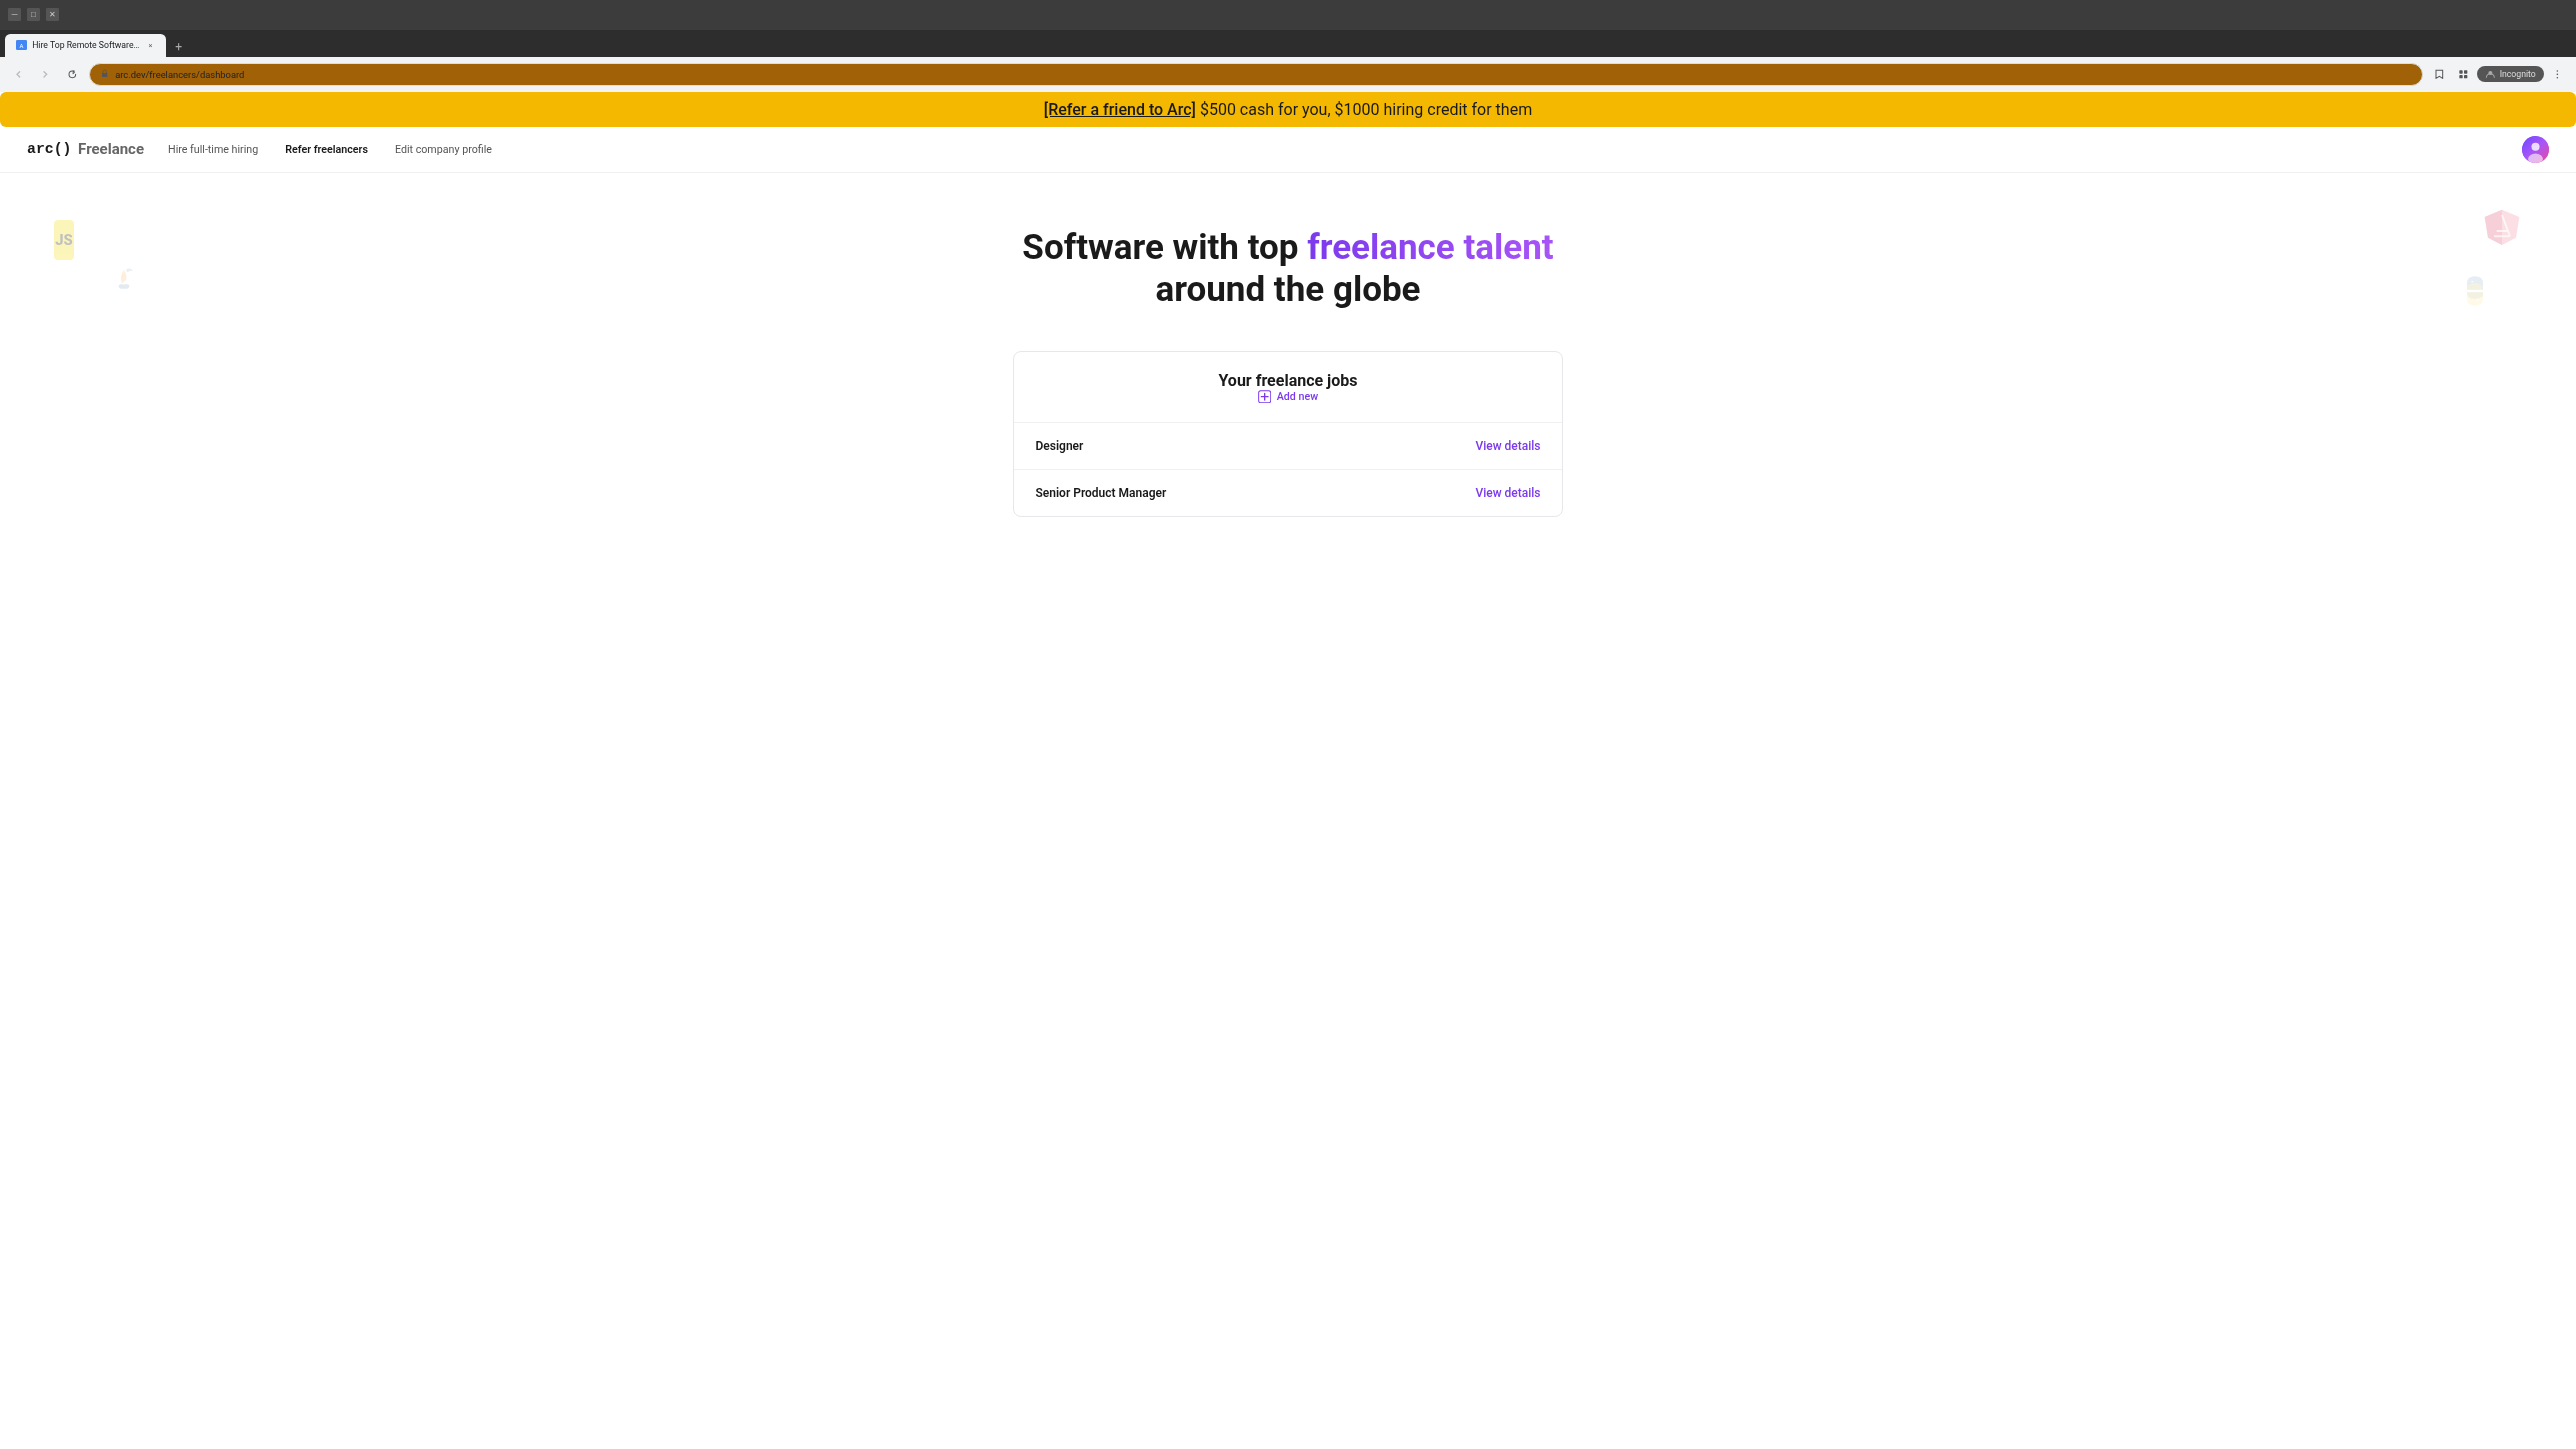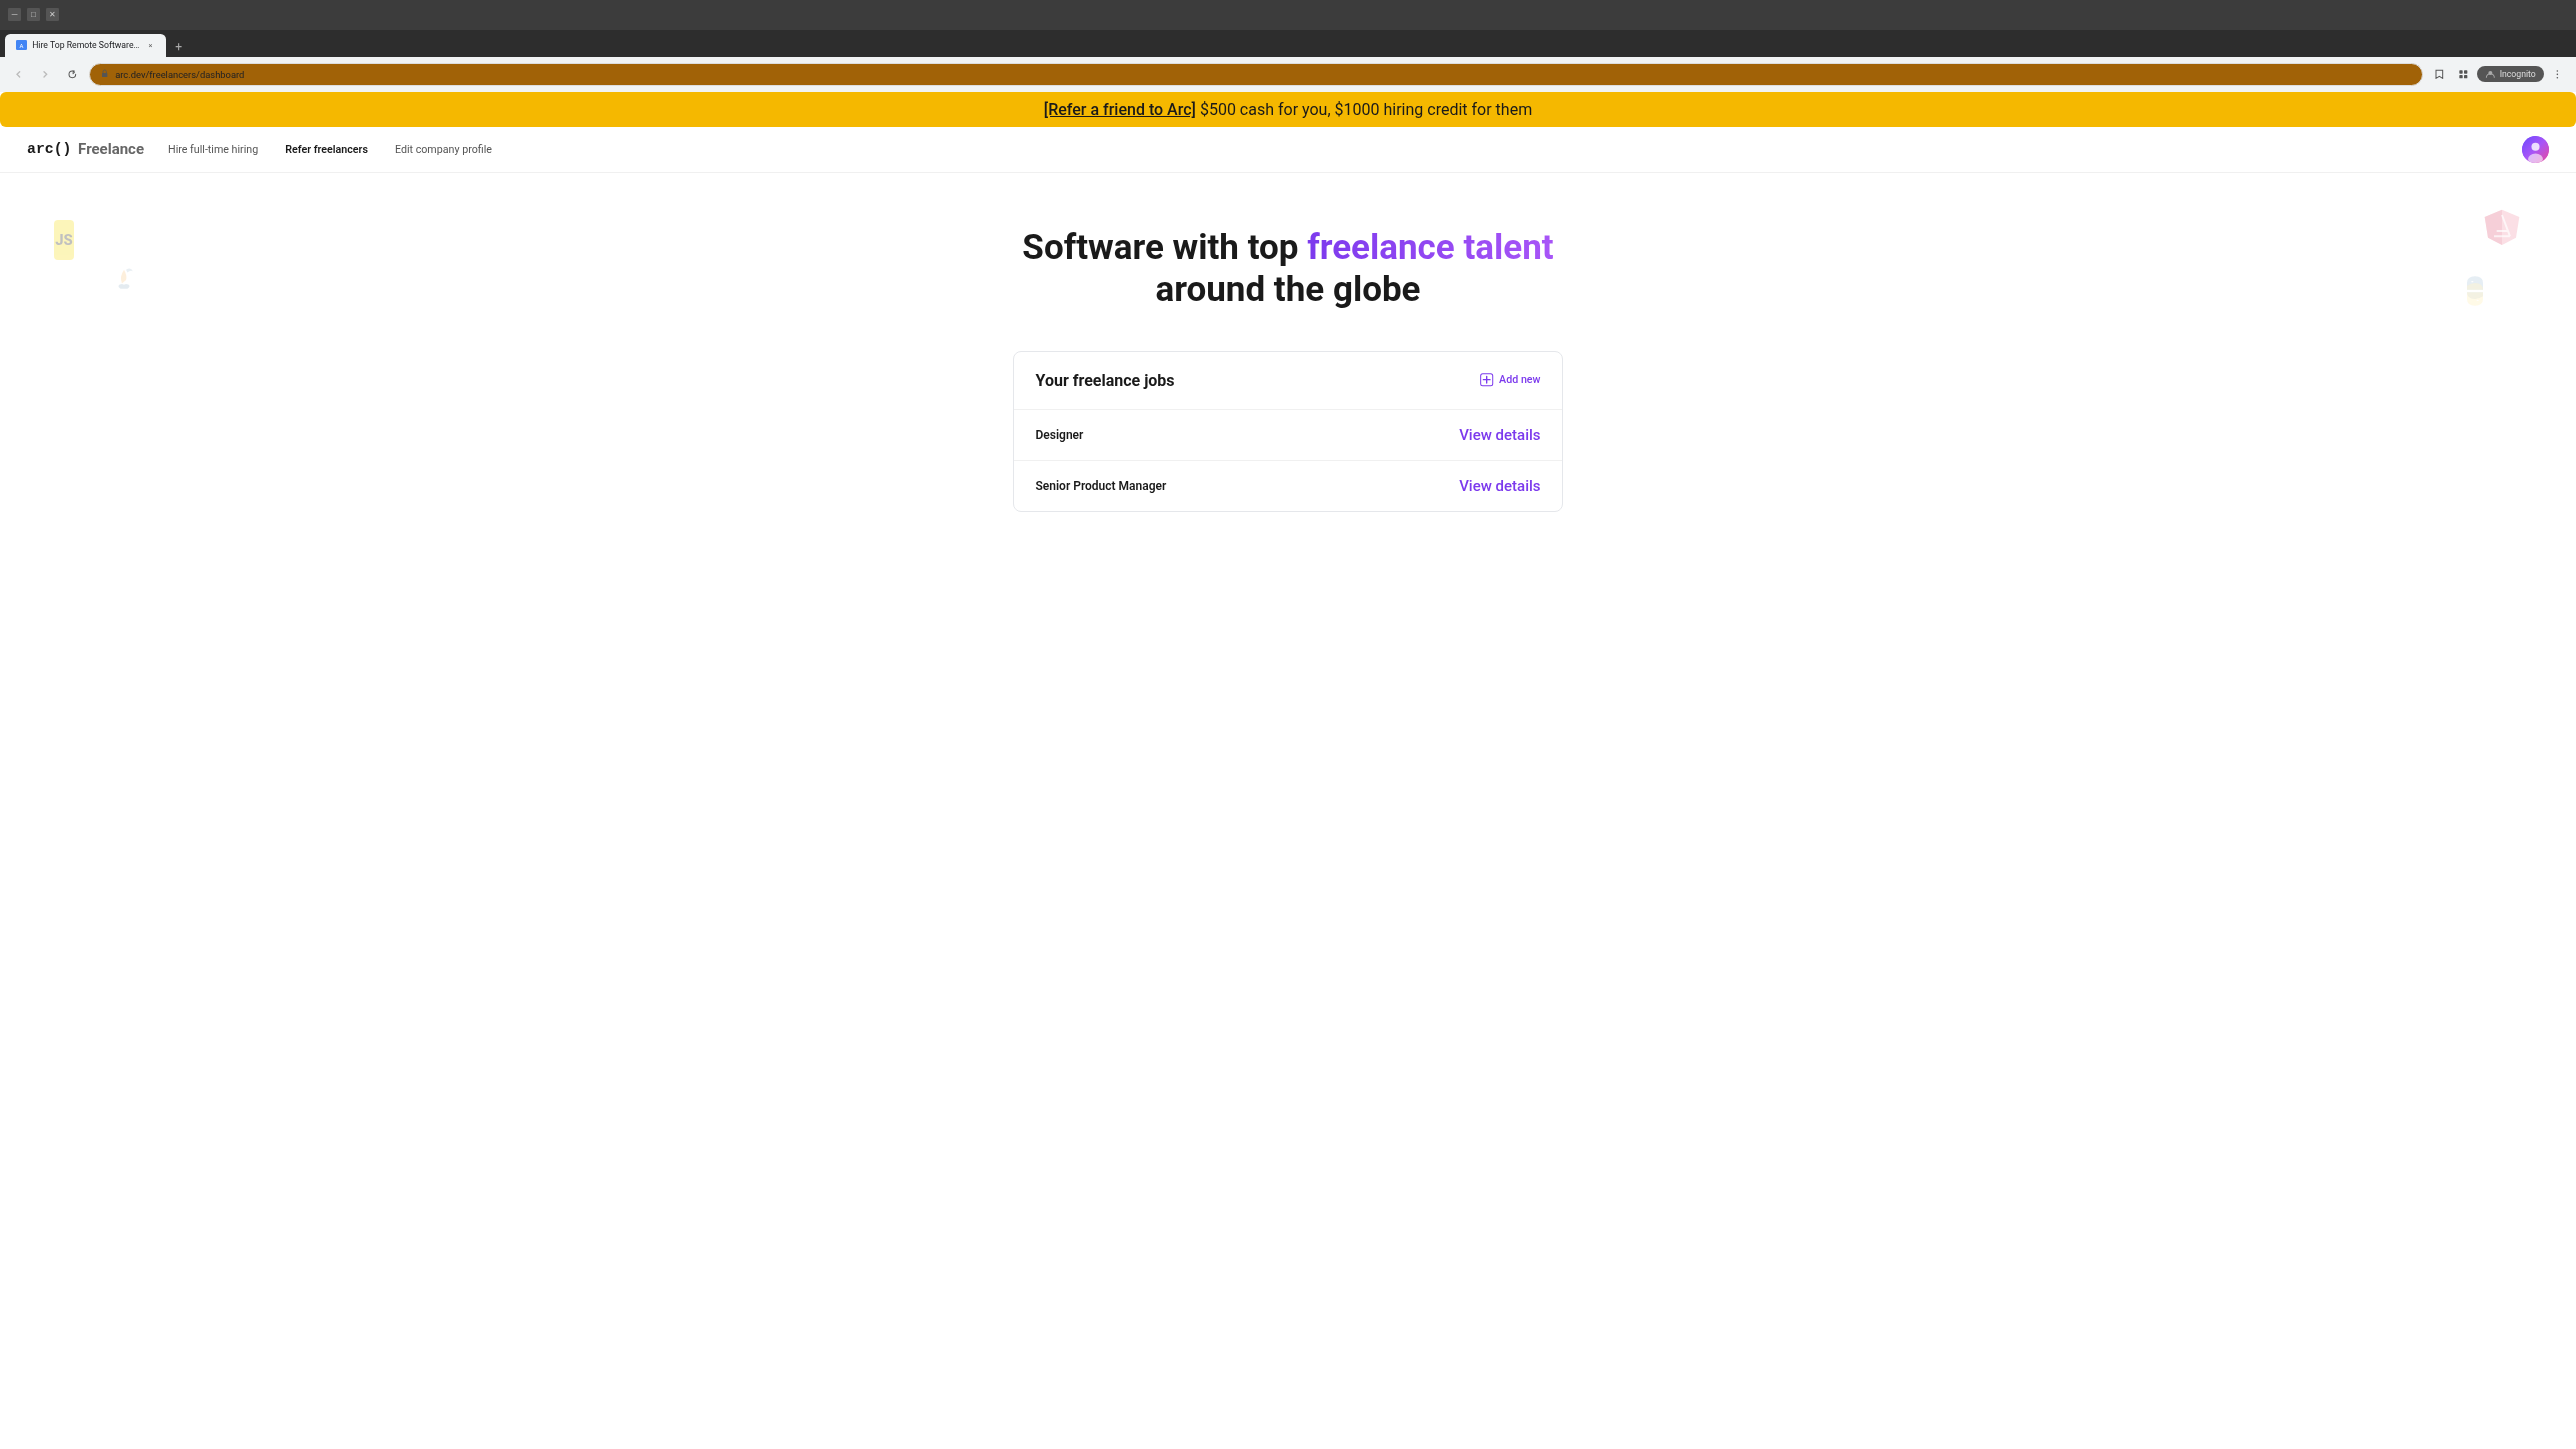--- a/index.html
+++ b/index.html
@@ -376,20 +376,21 @@
       border: 0.7px solid #e5e7eb;
       border-radius: 8px;
       overflow: hidden;
     }
 
     .jobs-header {
       display: flex;
       align-items: center;
       justify-content: space-between;
       padding: 19px 21.5px;
+      flex-direction: column;
     }
 
     .jobs-title {
       font-size: 16px;
       font-weight: 700;
       color: #1a1a1a;
     }
 
     .add-new-btn {
       display: flex;
@@ -411,21 +412,21 @@
     }
 
     .job-name {
       font-size: 12px;
       font-weight: 600;
       color: #1a1a1a;
     }
 
     .view-details-link {
       color: #7c3aed;
-      font-size: 15px;
+      font-size: 12px;
       font-weight: 500;
       cursor: pointer;
       text-decoration: none;
     }
 
     
     svg {
       display: inline-block;
     }
   </style>

